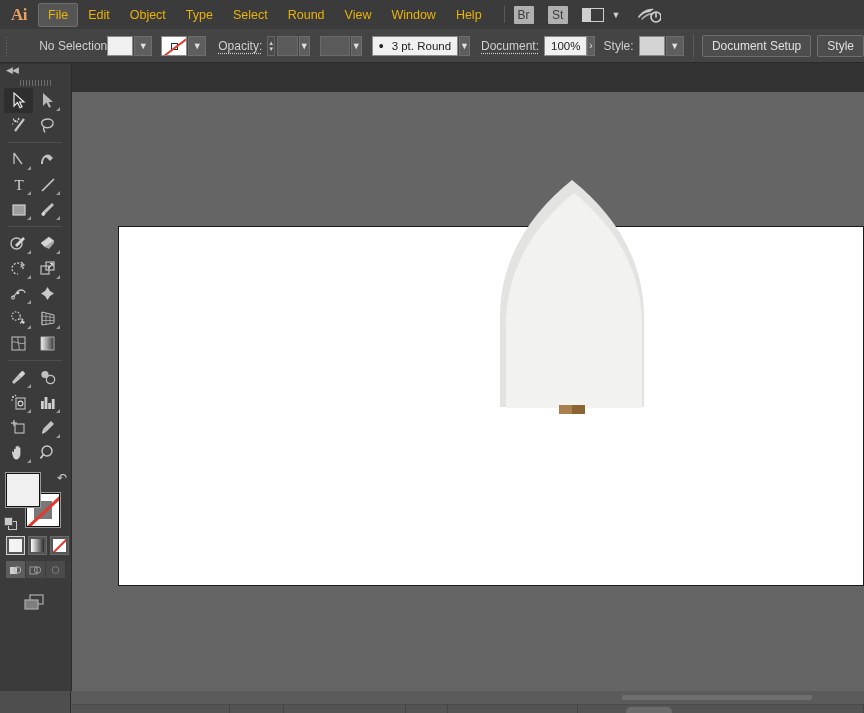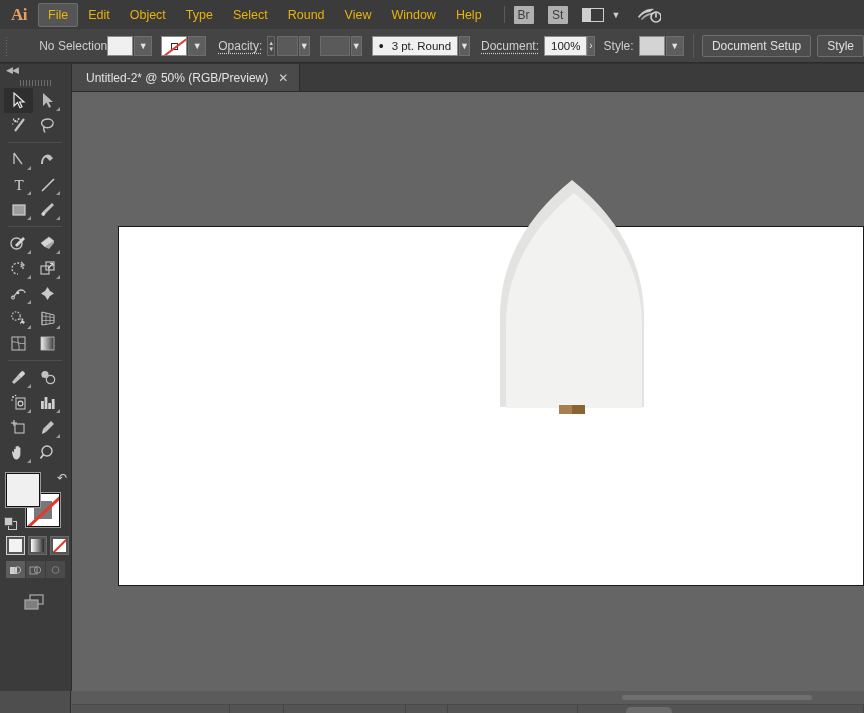--- a/index.html
+++ b/index.html
@@ -314,26 +314,20 @@
       <div style="width:26px;height:20px;background:#d4d4d4;border:1px solid #8a8a8a;"></div>
       <div class="dd-btn">▼</div>
     </div>
 
     <div class="vsep"></div>
 
     <div class="push-btn">Document Setup</div>
     <div class="push-btn" style="margin-left:6px;">Style</div>
   </div>
 
-  <div class="tabbar">
-    <div class="doc-tab">
-      <span>Untitled-2* @ 50% (RGB/Preview)</span>
-      <span class="tab-close">✕</span>
-    </div>
-  </div>
 
   <div class="toolpanel">
     <div class="tp-head">
       <span class="tp-collapse">◀◀</span>
     </div>
     <div class="tp-grip">
         <span></span>
       </div>
 
     <div class="tool-grid">

